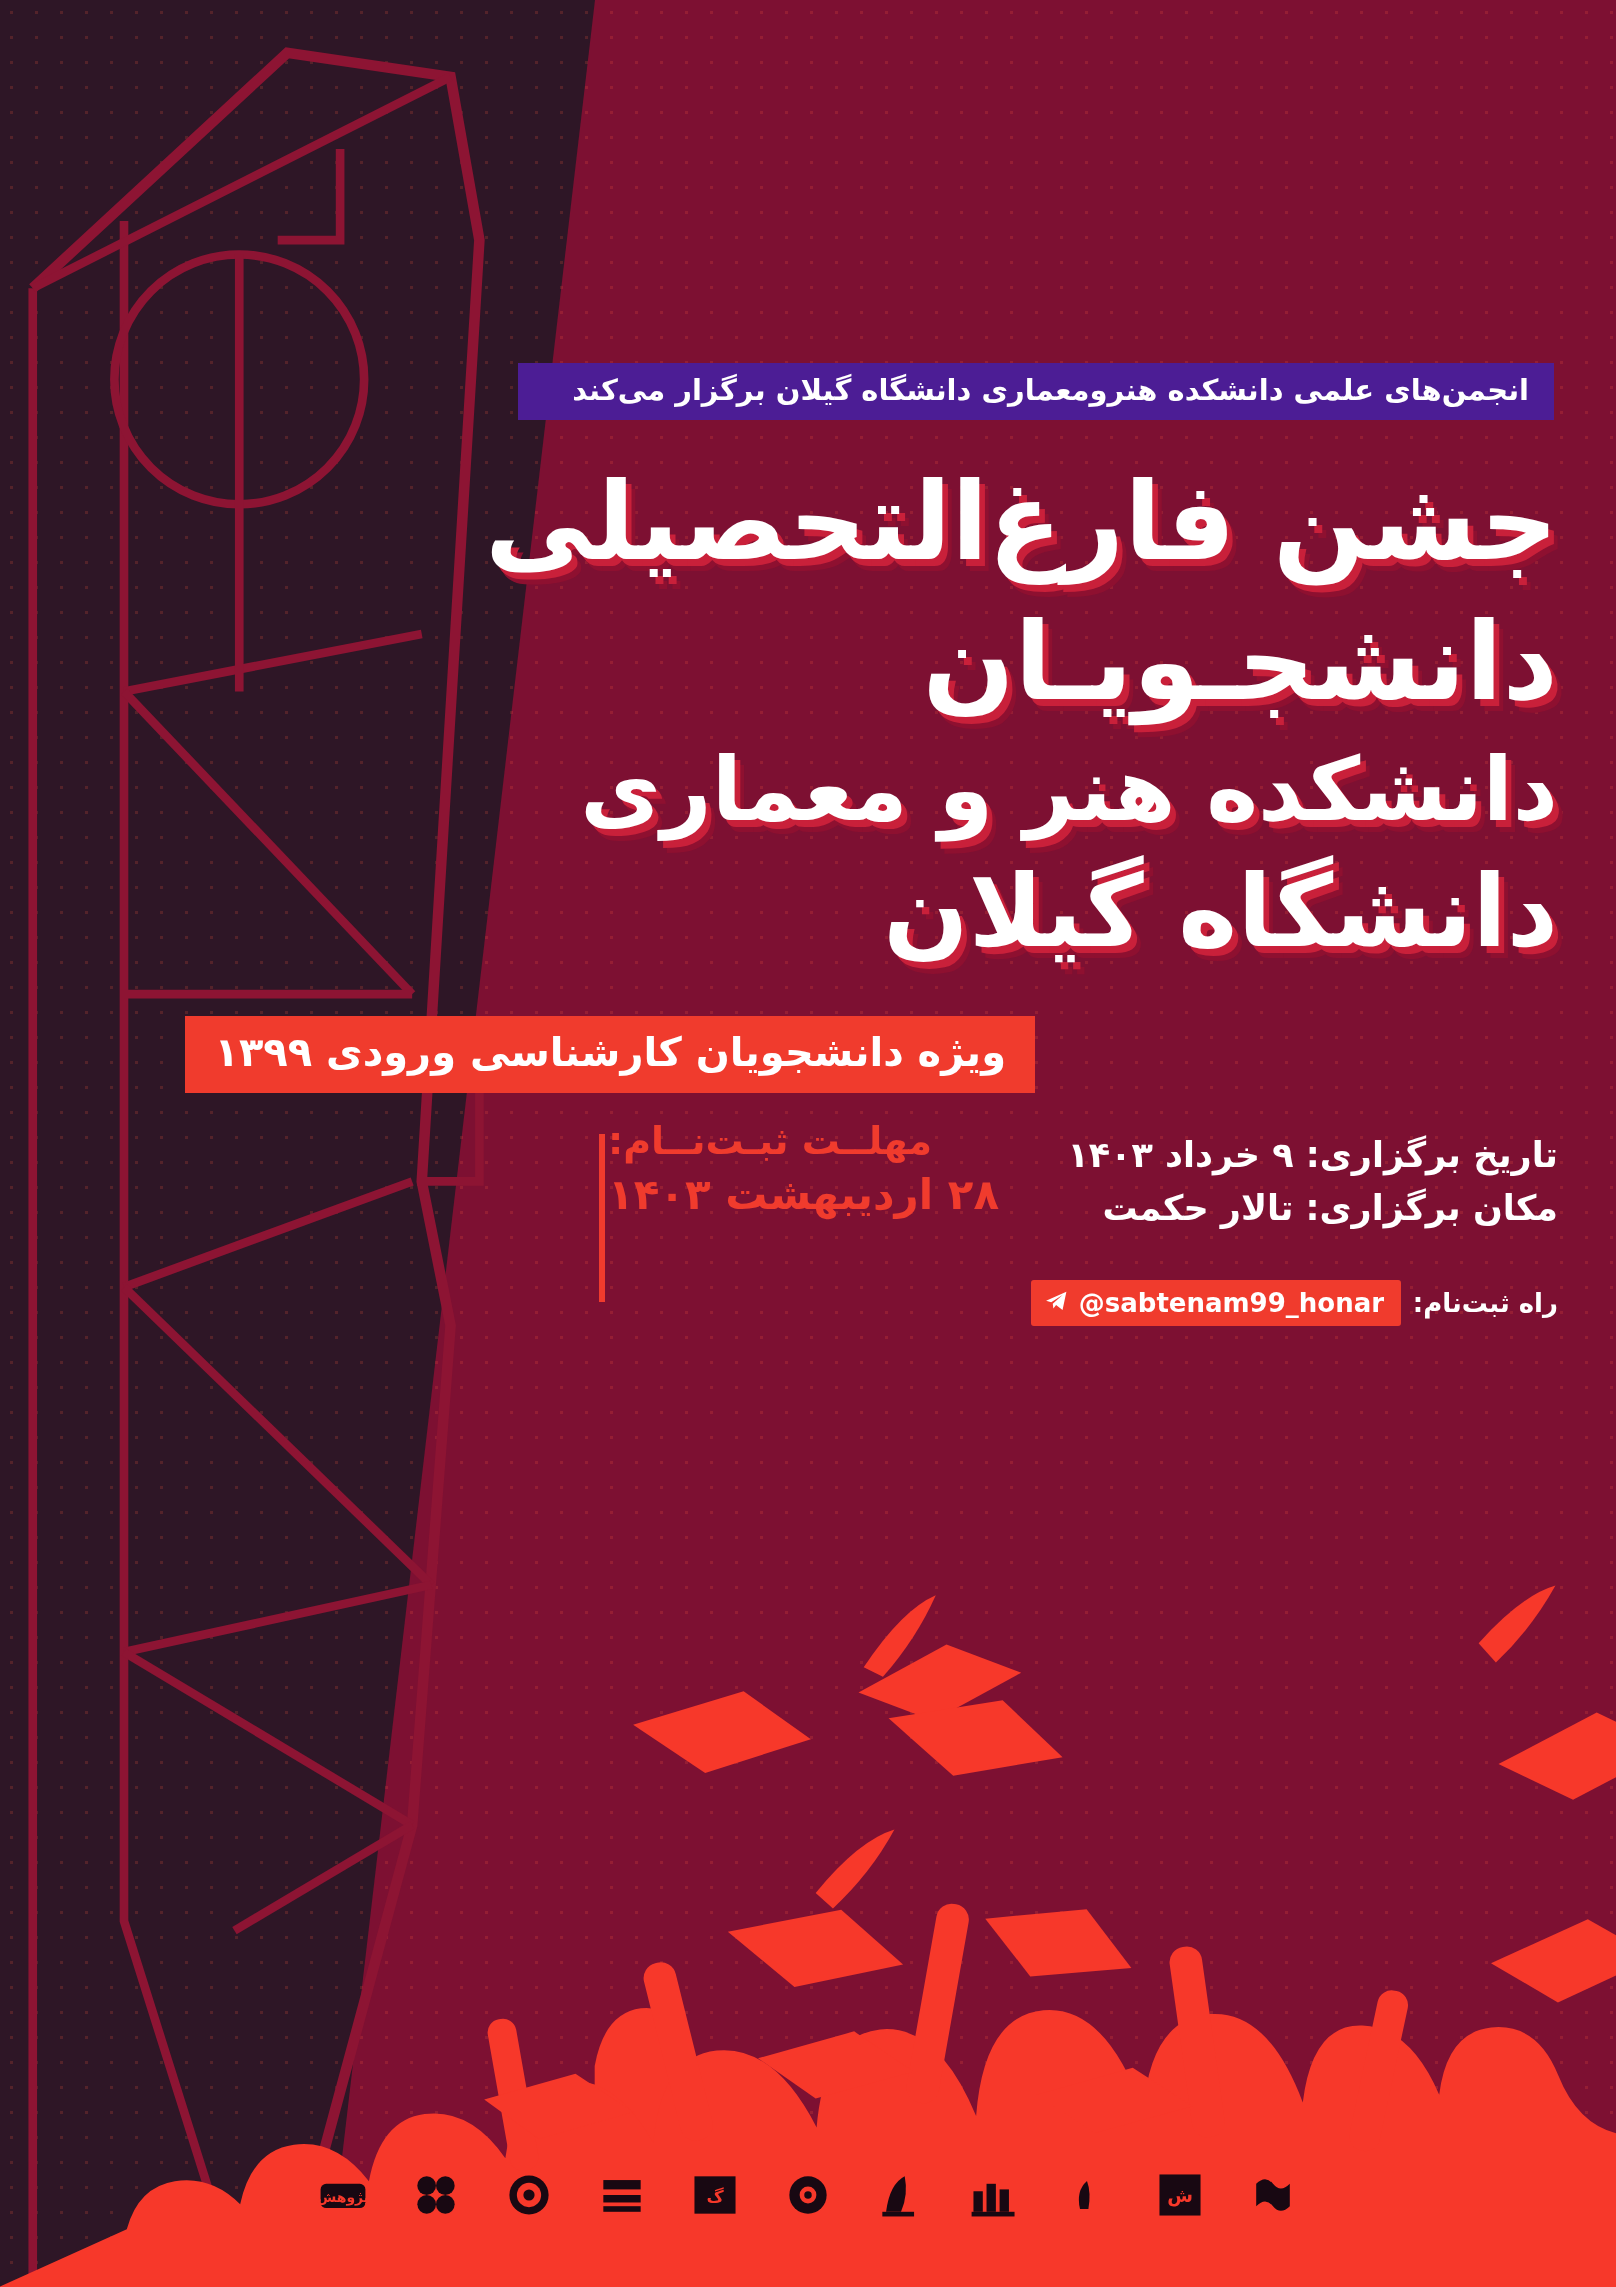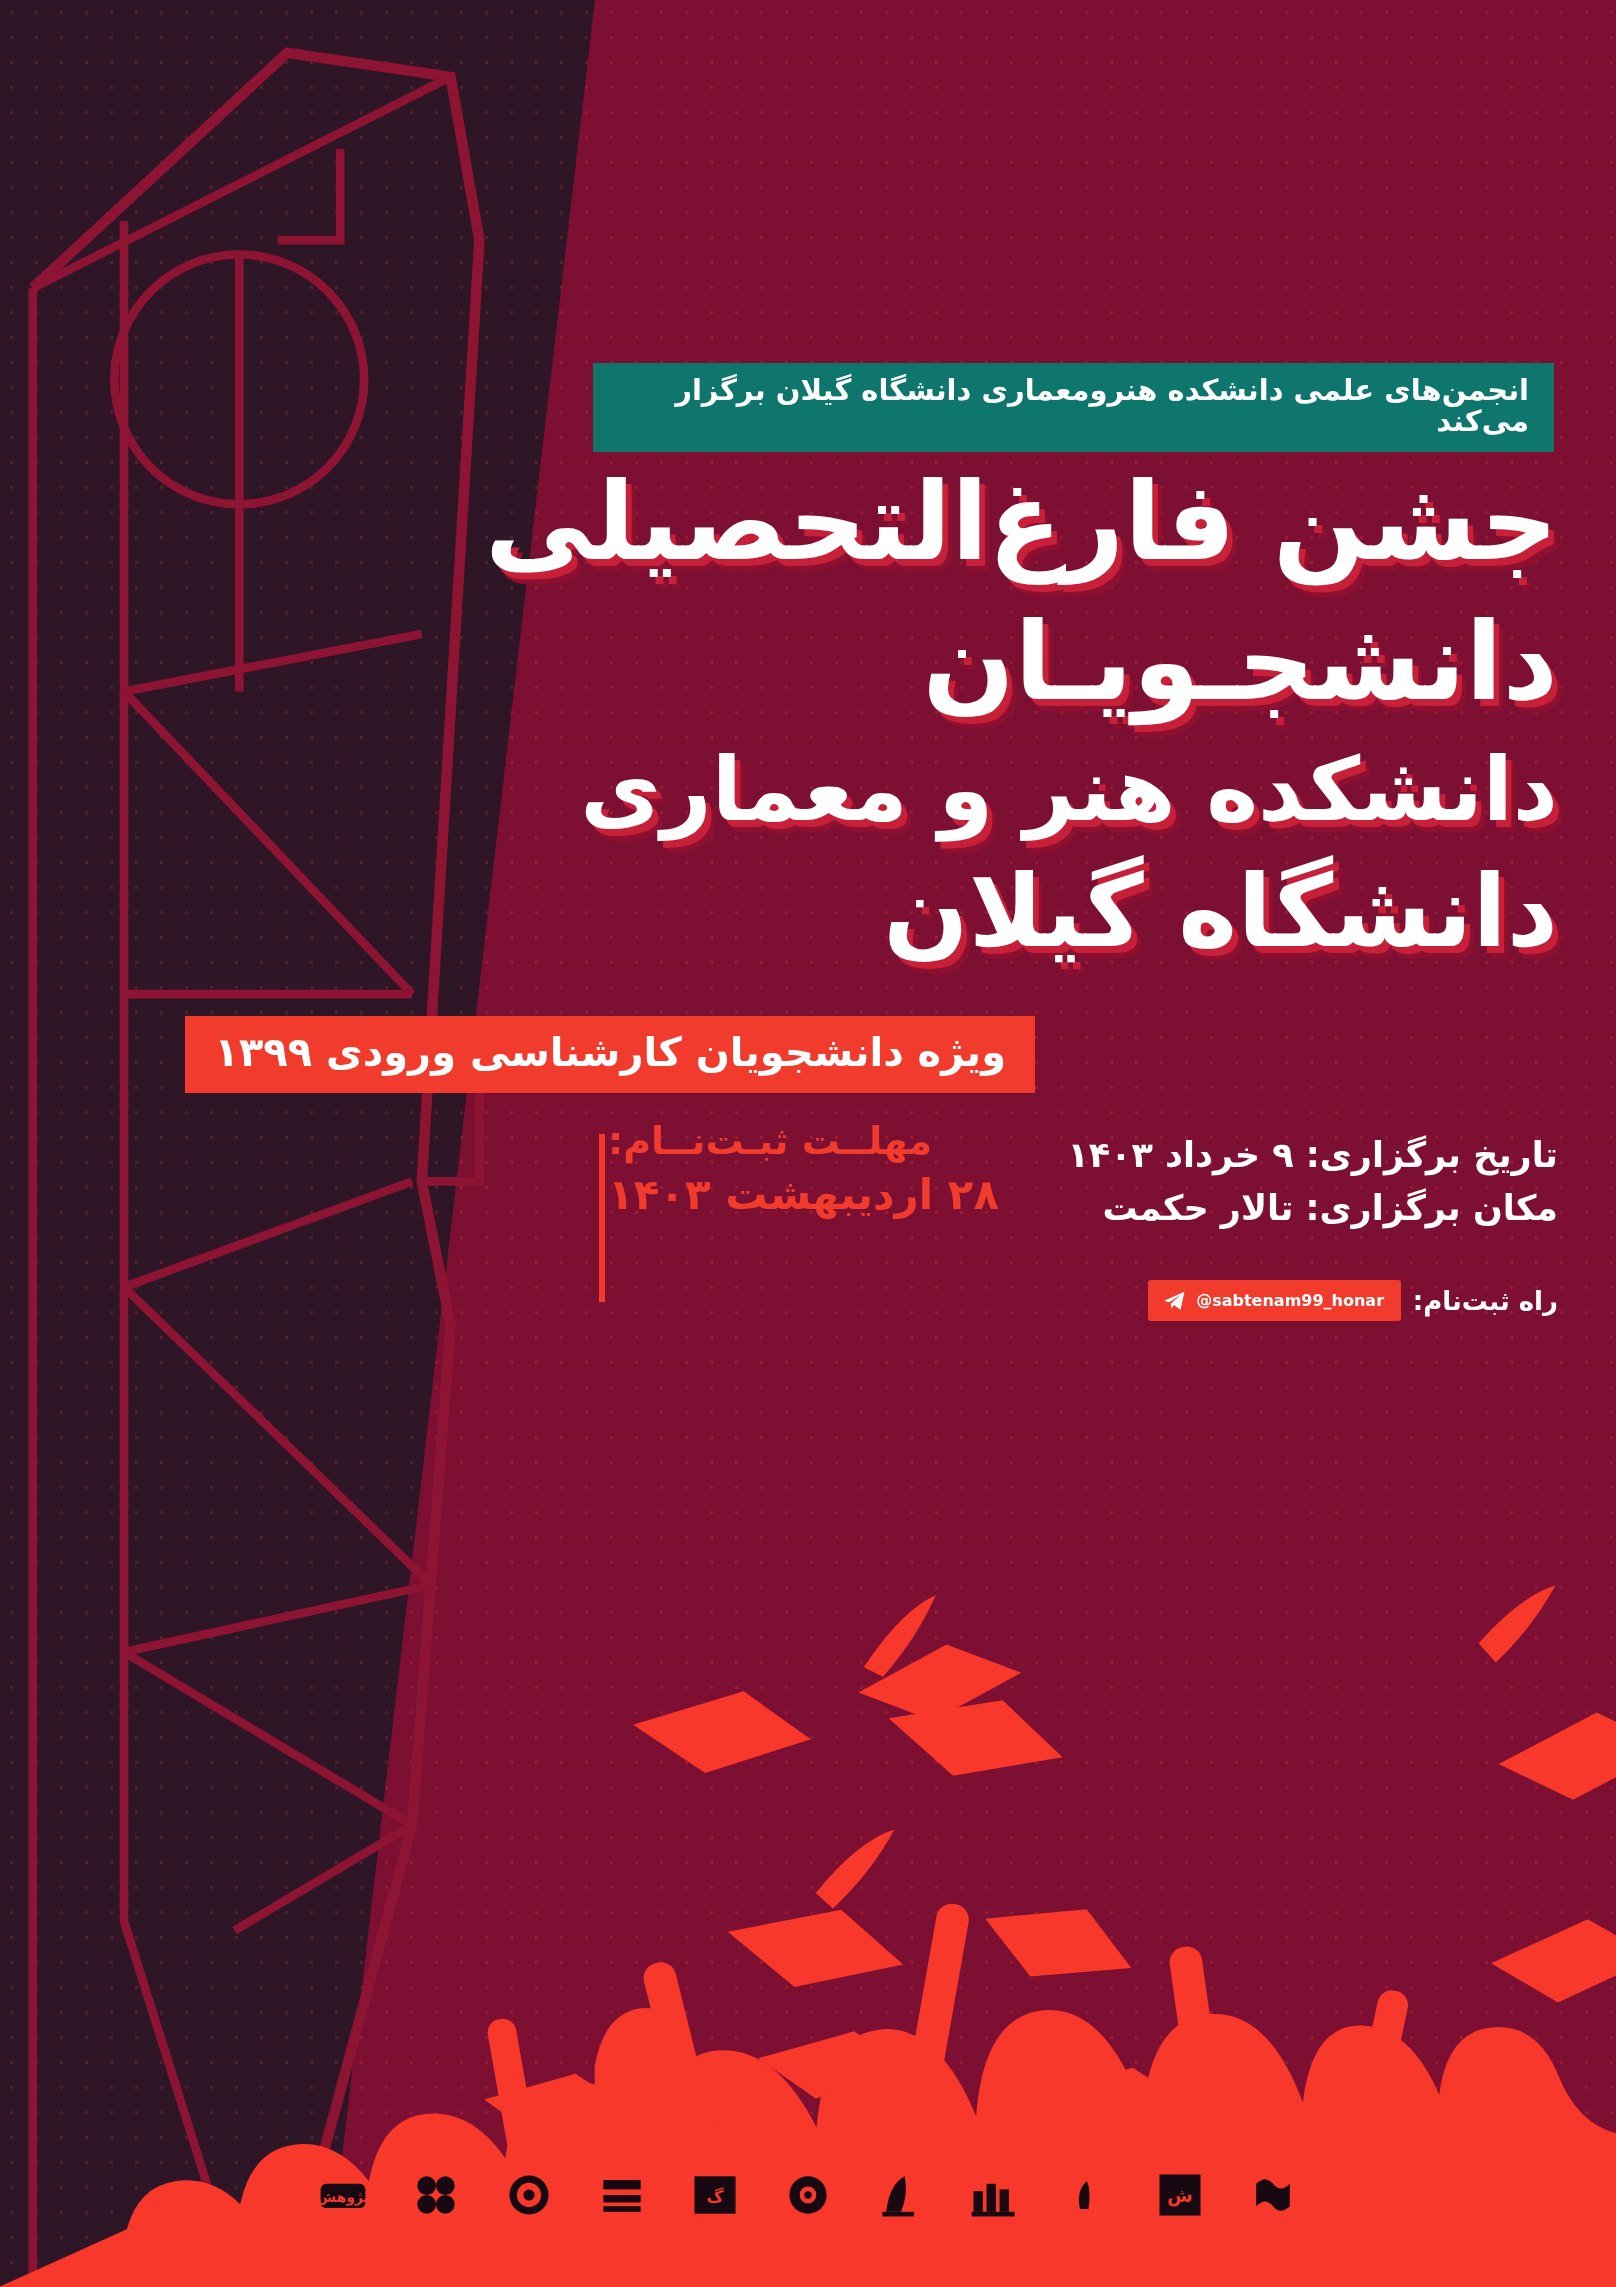--- a/index.html
+++ b/index.html
@@ -55,22 +55,22 @@
     width: 1038px;
     height: 100%;
     text-align: right;
     color: #fff;
     direction: rtl;
   }
   .kicker {
     position: absolute;
     top: 363px;
     right: 62px;
-    width: 961px;
-    background: #0f766e;
+    width: 1036px;
+    background: #4c1d95;
     color: #ffffff;
     font-size: 29px;
     font-weight: bold;
     letter-spacing: 0.2px;
     padding: 11.5px 25px 13.4px 25px;
     box-sizing: border-box;
     line-height: 1.1;
   }
   .title-block {
     position: absolute;
@@ -150,25 +150,24 @@
     gap: 11.5px;
     direction: rtl;
   }
   .regline .rlabel {
     color: #ffffff;
     font-size: 26px;
     font-weight: bold;
   }
   .reg-pill {
     display: inline-flex;
-    align-items: center;
     gap: 9.6px;
     background: #f03b2d;
     color: #ffffff;
-    font-size: 16px;
+    font-size: 26px;
     font-weight: bold;
     padding: 7.7px 17.3px 8.6px 13.4px;
     border-radius: 2.9px;
     direction: ltr;
   }
   .reg-pill .tg {
     display: inline-block;
     width: 25px;
     height: 25px;
   }

